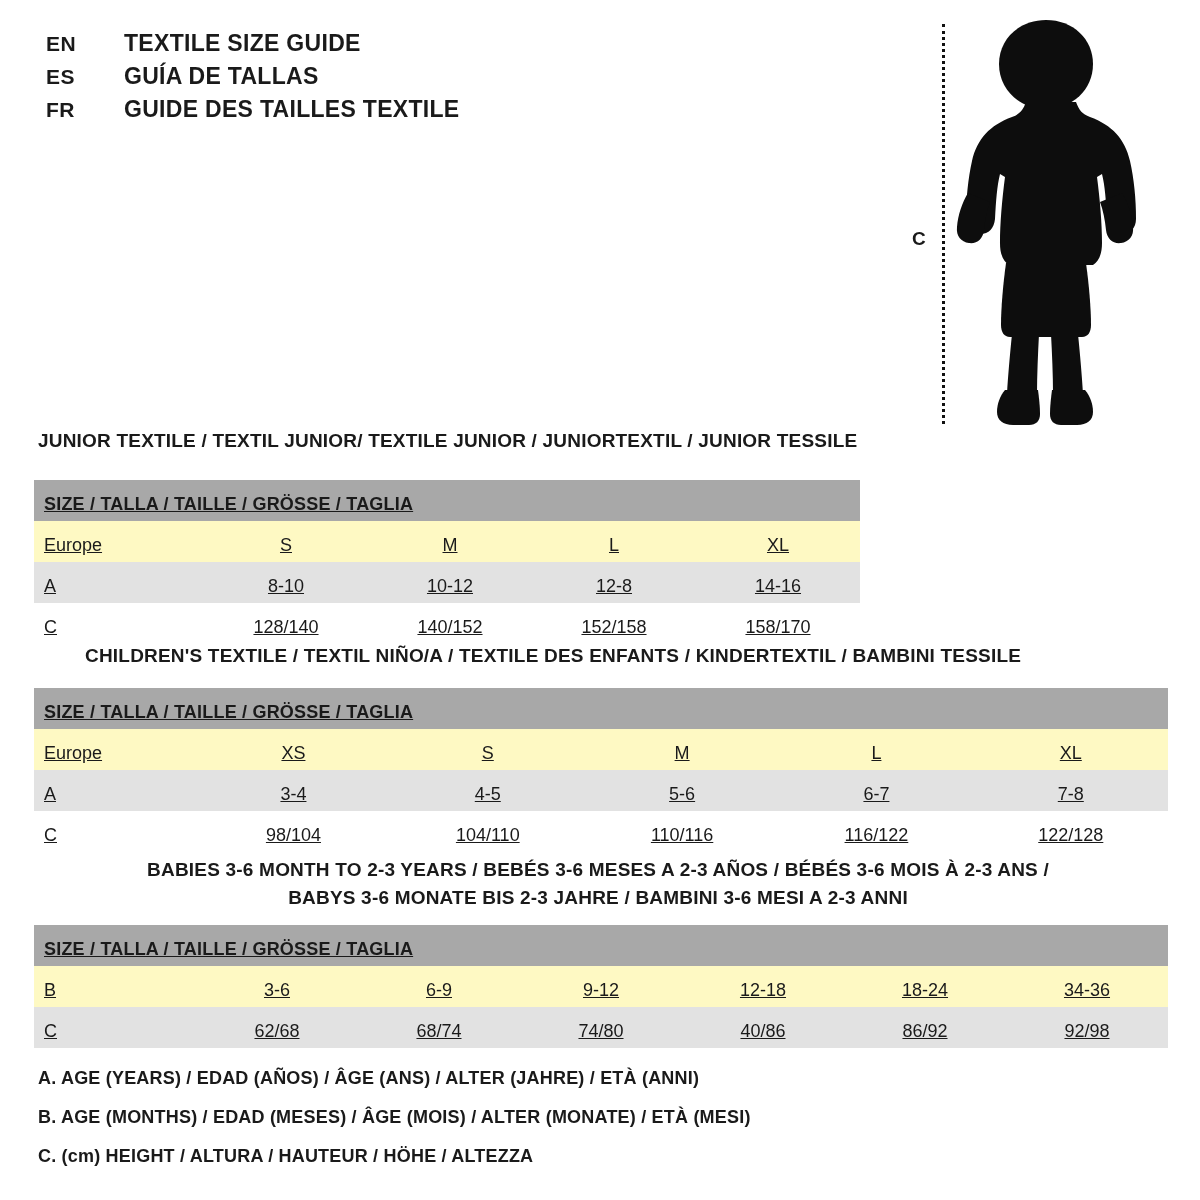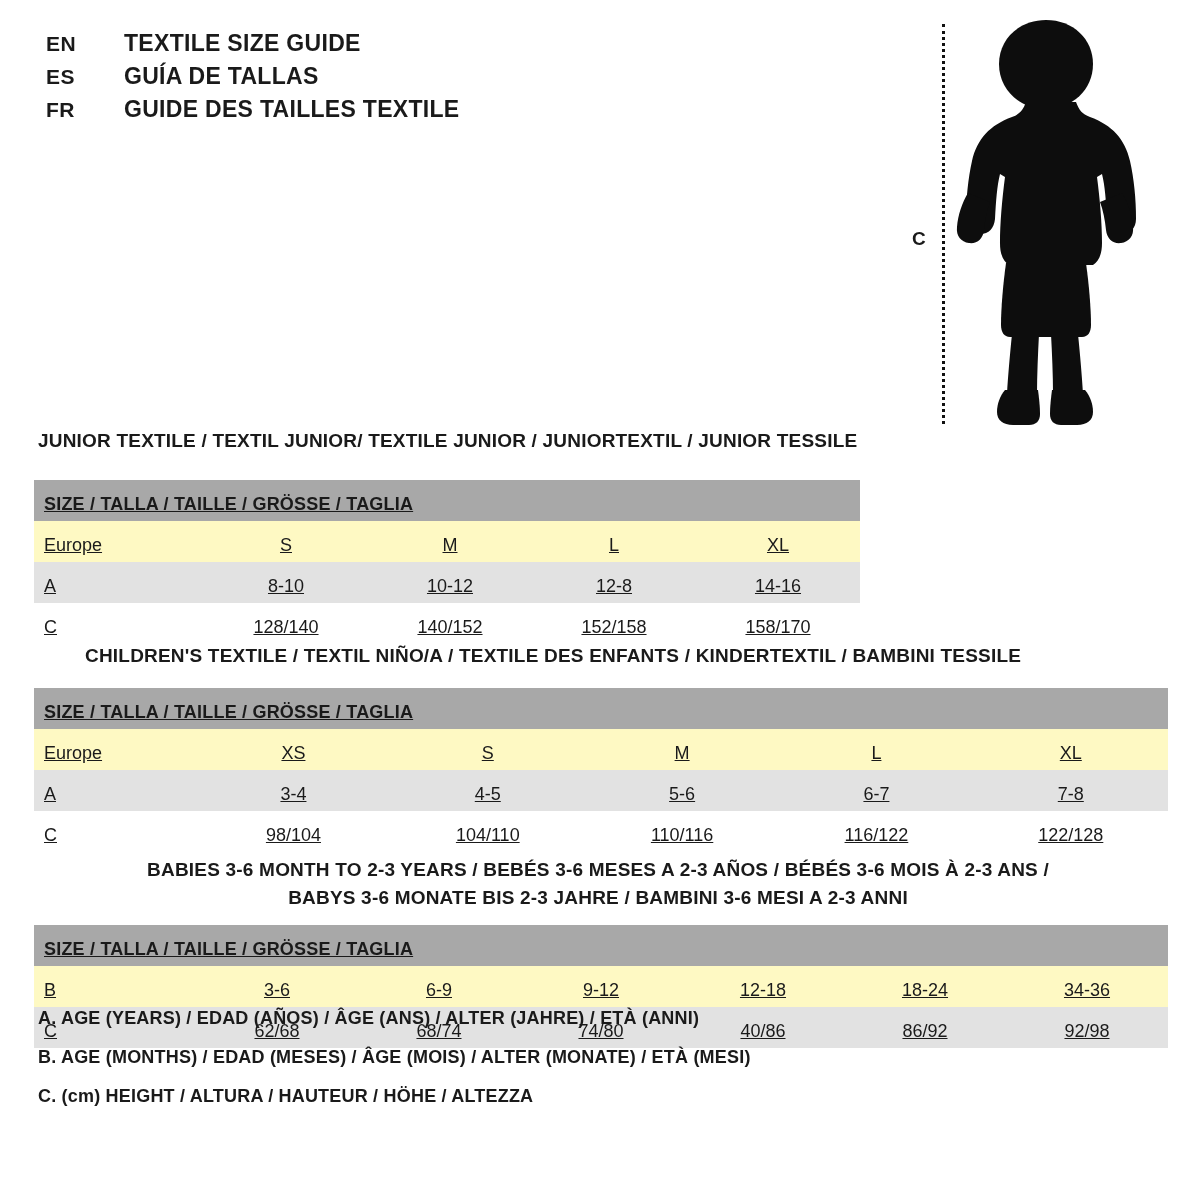--- a/index.html
+++ b/index.html
@@ -104,21 +104,21 @@
   .row-light td { background: #fef9c3; }
   .row-dark td  { background: #e2e2e2; }
   .row-white td { background: #ffffff; }
   .cell-center { text-align: center; padding-left: 0 !important; }
   .lbl { padding-left: 10px; }
 
   
   .legend {
     position: absolute;
     left: 38px;
-    top: 1008px;
+    top: 1068px;
     width: 1120px;
   }
   .legend-line {
     font-size: 18px;
     font-weight: 700;
     letter-spacing: 0.2px;
     margin-bottom: 18px;
     white-space: nowrap;
   }
 </style>

